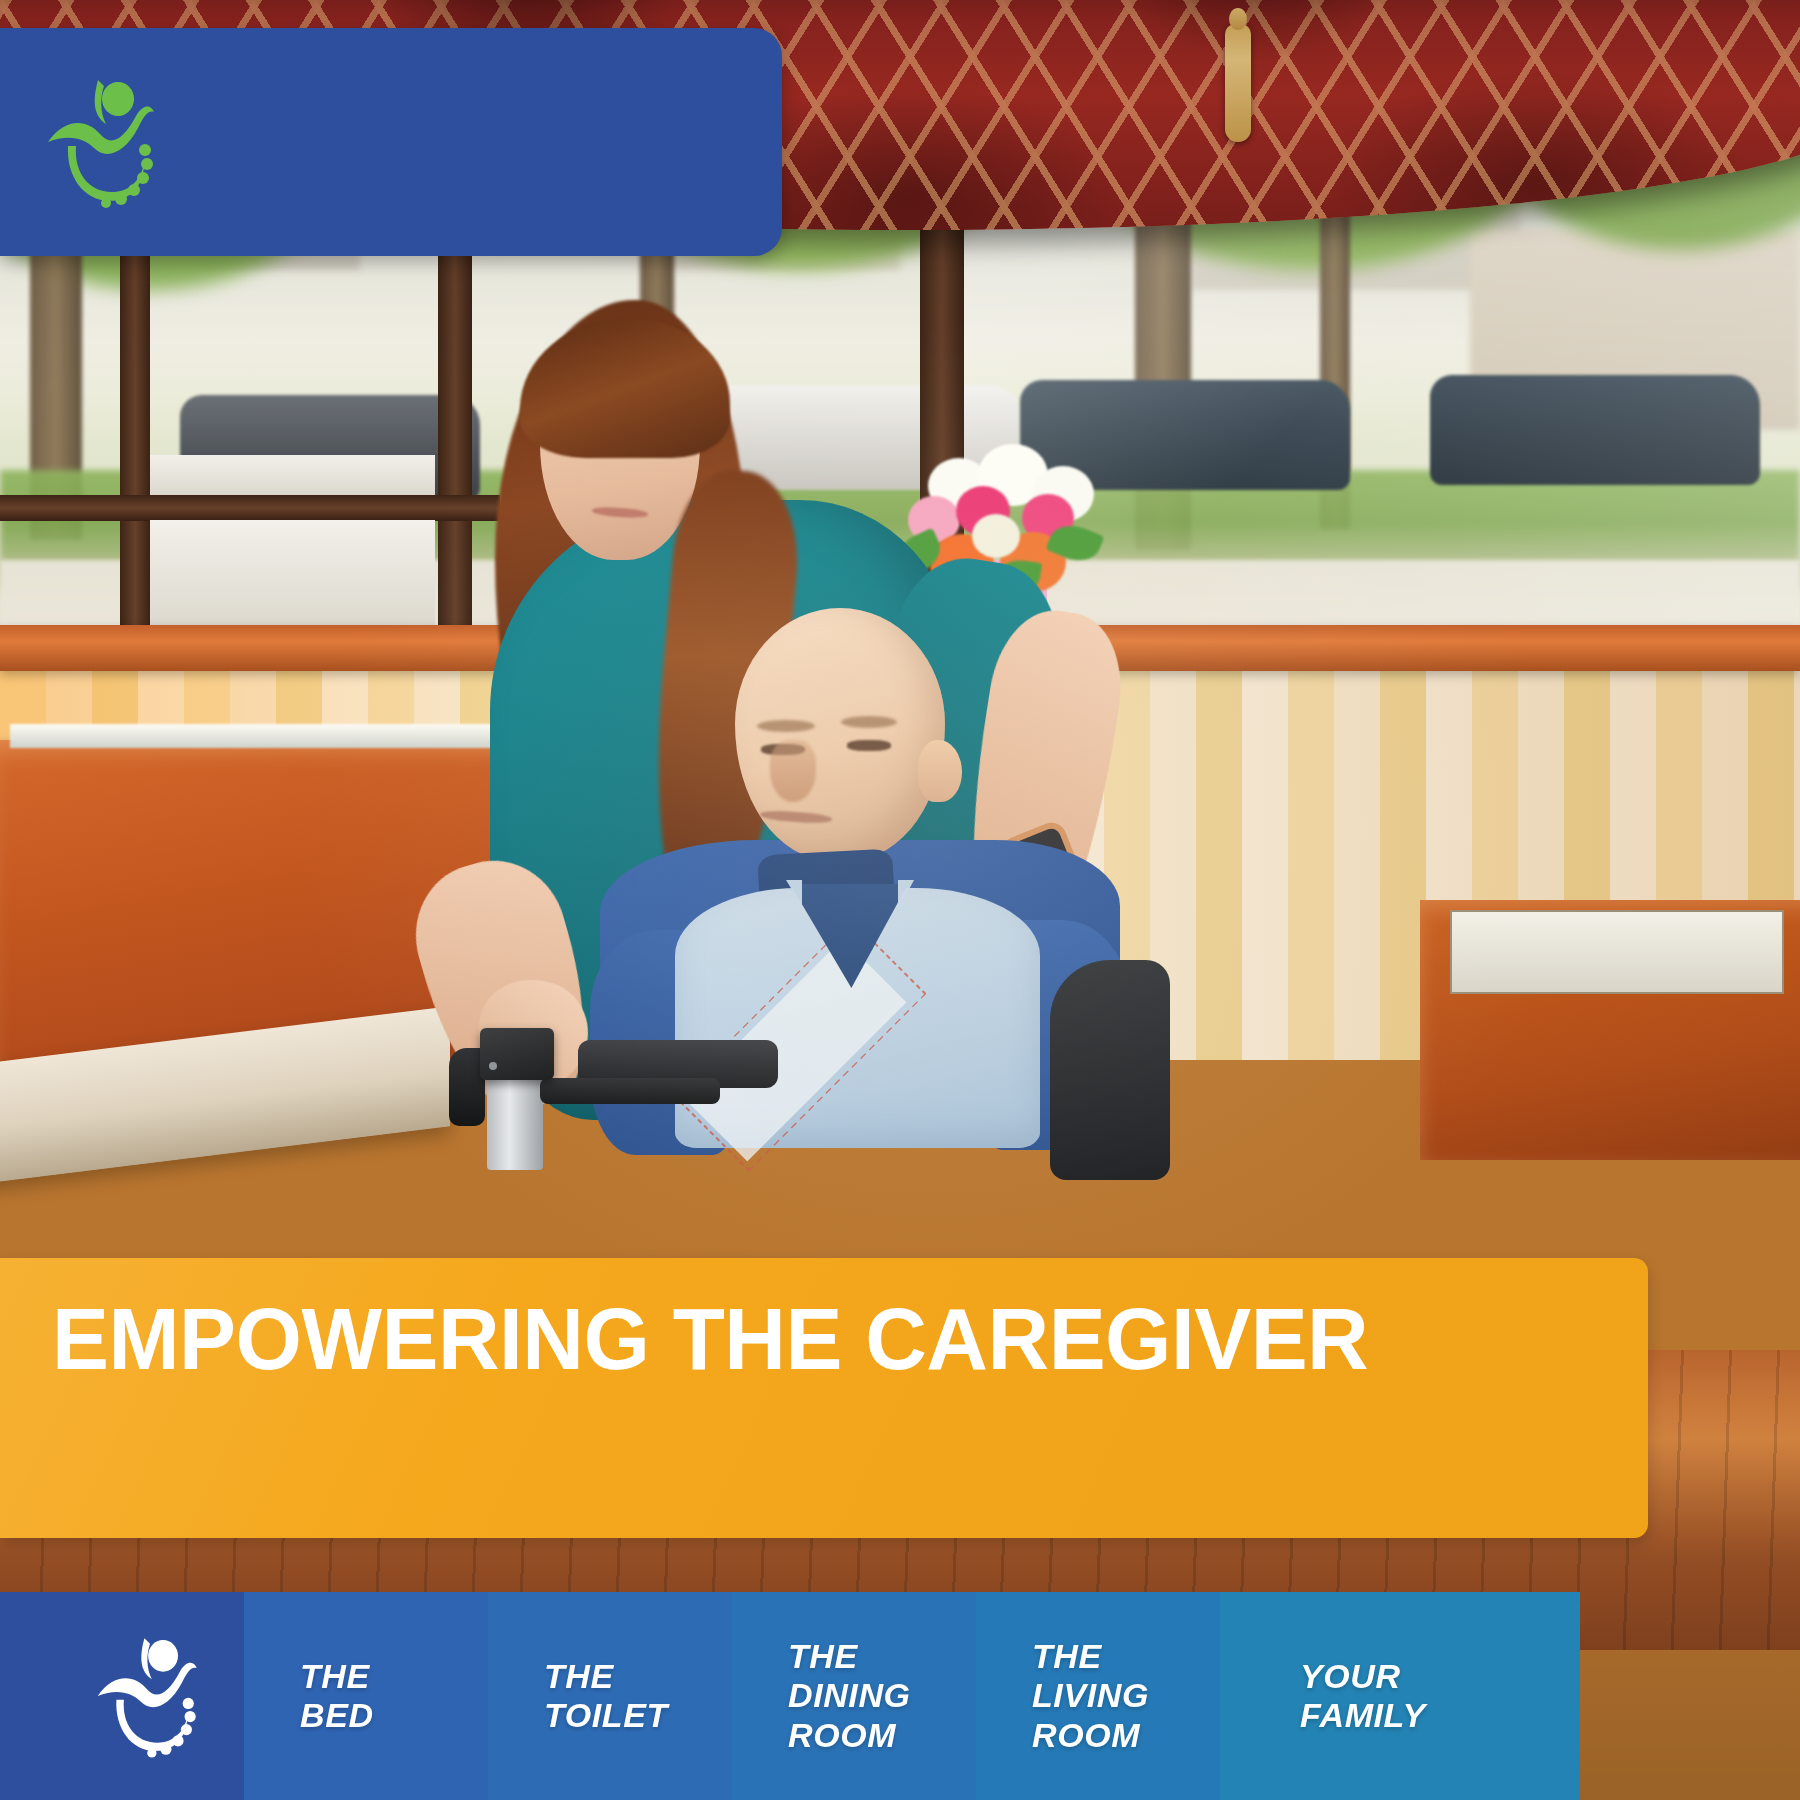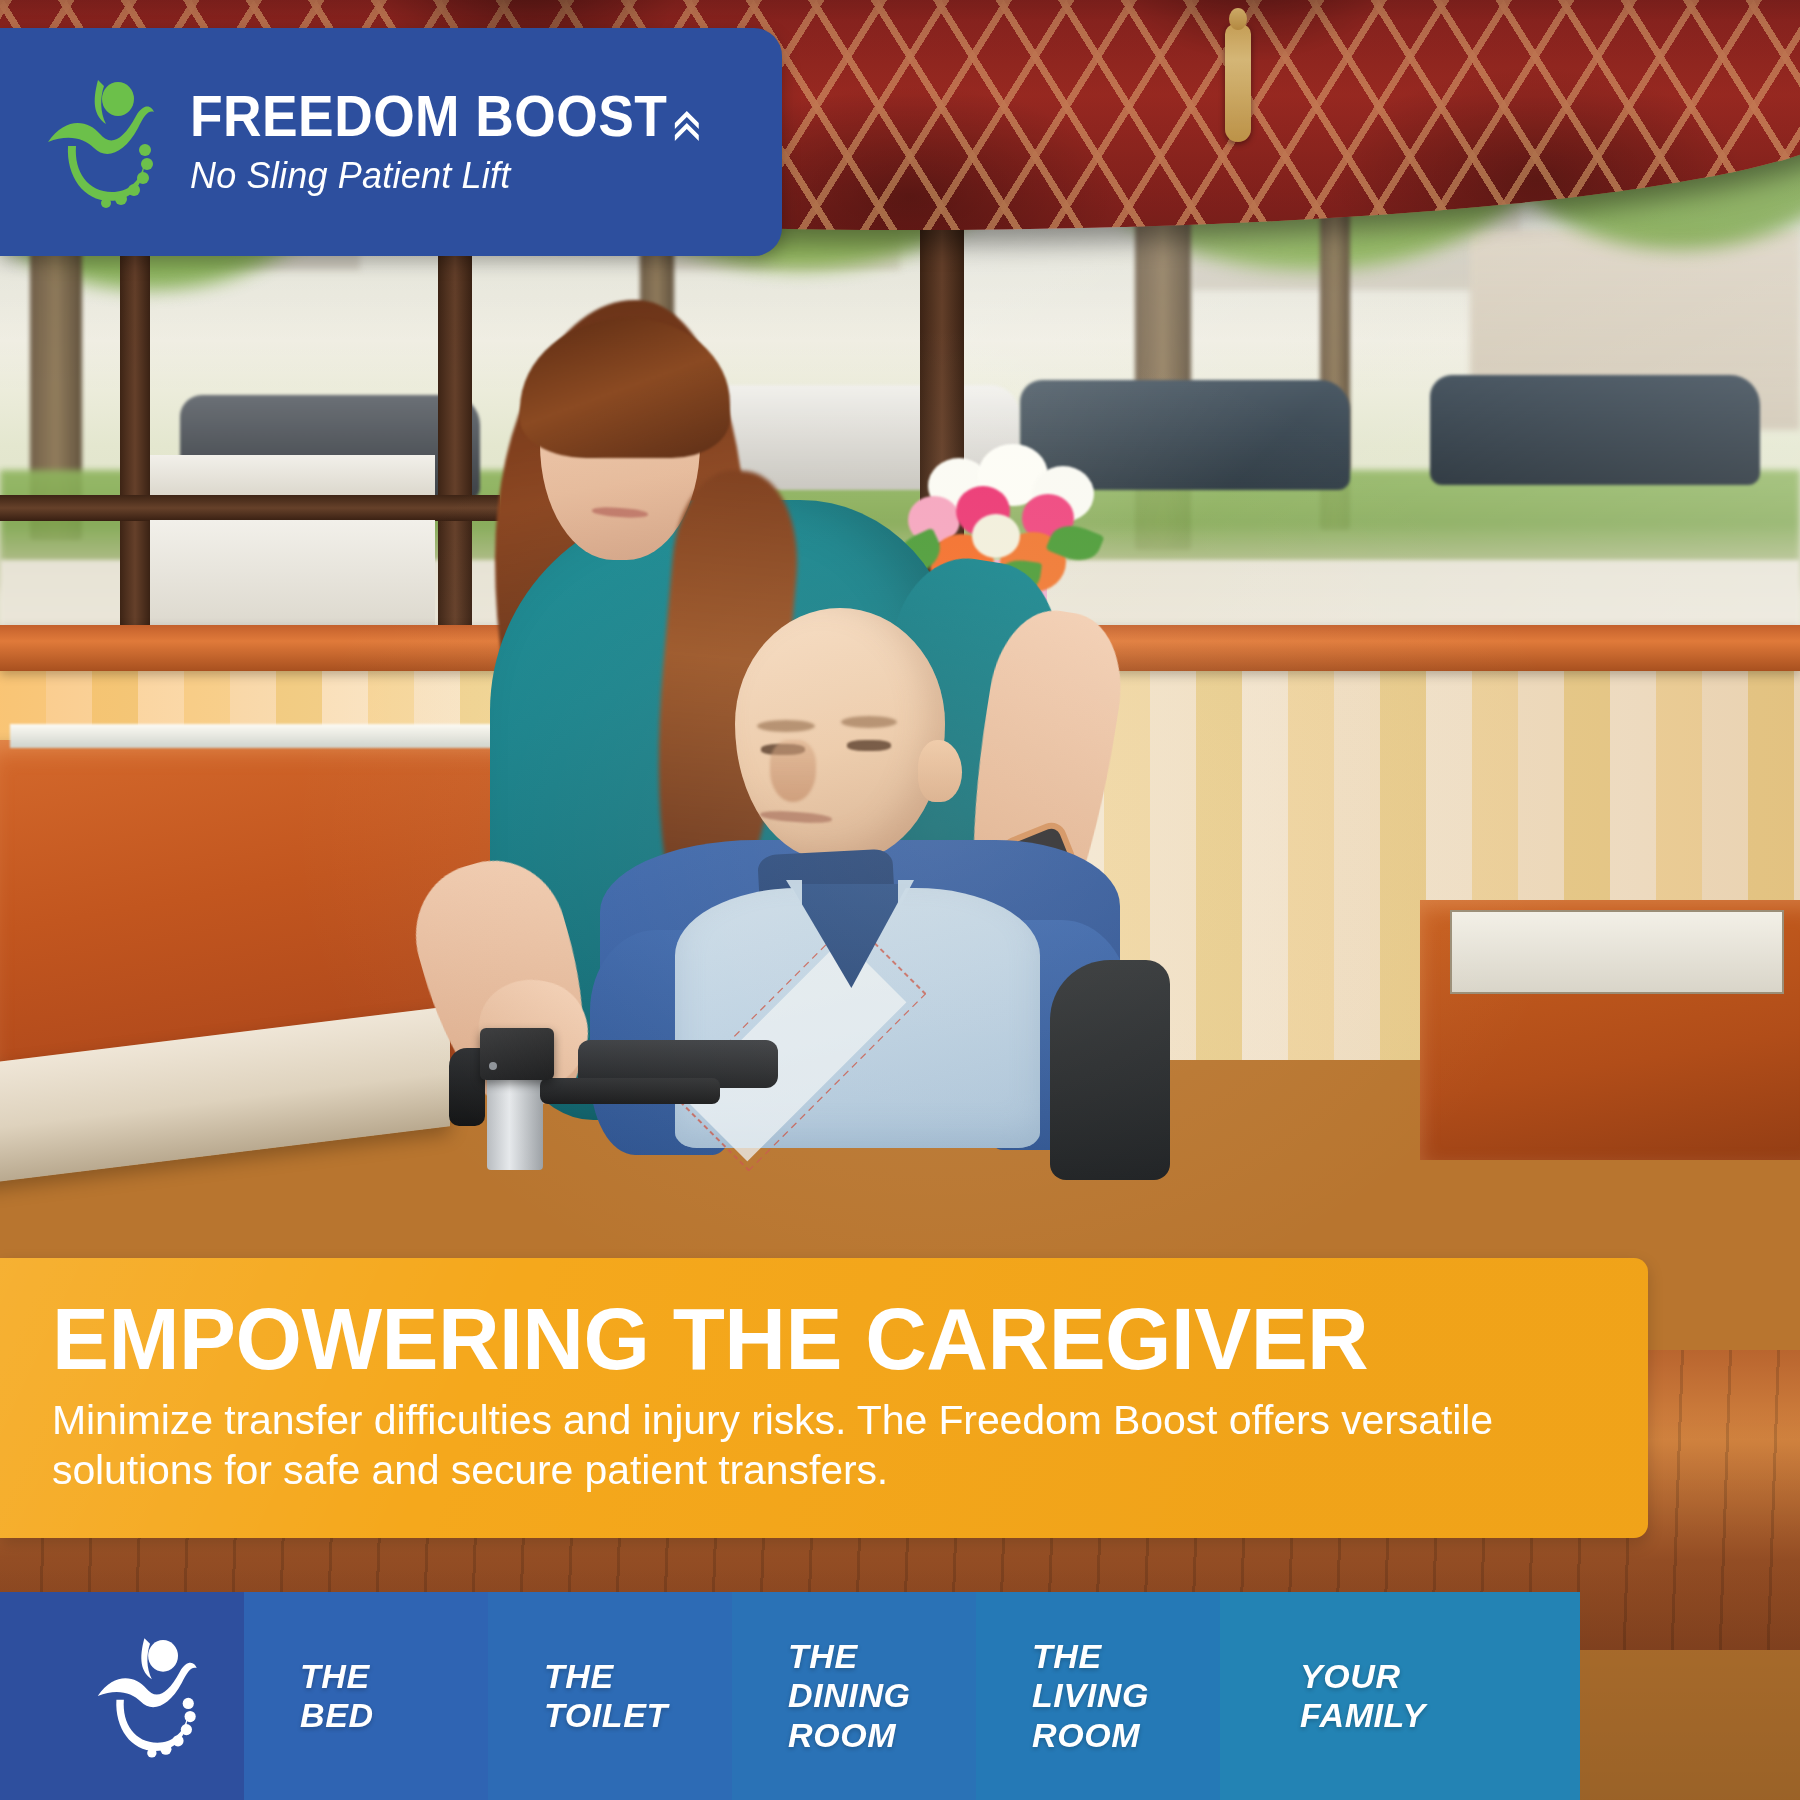--- a/index.html
+++ b/index.html
@@ -401,36 +401,25 @@
                C 104 38, 100 44, 94 56 C 80 82, 62 88, 50 76 C 40 66, 24 62, 4 70 Z" fill="#6cc04a"></path>
       <path d="M24 74 C 22 108, 44 134, 74 128 C 92 124, 100 108, 100 92
                C 96 110, 84 120, 68 120 C 44 120, 30 100, 32 74 Z" fill="#6cc04a"></path>
       <circle cx="101" cy="78" r="6" fill="#6cc04a"></circle>
       <circle cx="103" cy="92" r="6" fill="#6cc04a"></circle>
       <circle cx="99" cy="106" r="6" fill="#6cc04a"></circle>
       <circle cx="90" cy="118" r="6" fill="#6cc04a"></circle>
       <circle cx="77" cy="127" r="6" fill="#6cc04a"></circle>
       <circle cx="62" cy="131" r="5" fill="#6cc04a"></circle>
     </svg>
-    <div class="logo-text">
-      <div class="brand-name">
-        <span>FREEDOM BOOST</span>
-        <svg class="boost-arrow" width="30" height="46" viewBox="0 0 30 46">
-          <path d="M2 26 L15 14 L28 26 L28 32 L15 20 L2 32 Z" fill="#fff"></path>
-          <path d="M2 38 L15 26 L28 38 L28 44 L15 32 L2 44 Z" fill="#fff"></path>
-        </svg>
-      </div>
-      <div class="brand-tag">No Sling Patient Lift</div>
-    </div>
   </div>
 
   <div class="banner" style="background: rgb(245, 168, 28);">
     <div class="banner-sheen"></div>
     <div class="headline">EMPOWERING THE CAREGIVER</div>
-    <div class="subline">Minimize transfer difficulties and injury risks. The Freedom Boost offers versatile solutions for safe and secure patient transfers.</div>
   </div>
 
   <div class="navbar">
     <div class="nav-logo" style="background: rgb(46, 79, 158);">
       <svg class="logo-mark" viewBox="0 0 120 140">
         <ellipse cx="74" cy="27" rx="16" ry="17" fill="#fff"></ellipse>
         <path d="M54 8 C 48 30, 50 44, 62 52 C 56 40, 56 26, 60 14 Z" fill="#fff"></path>
         <path d="M4 70 C 22 44, 44 48, 56 62 C 66 74, 78 70, 92 44 C 100 30, 108 34, 110 40
                  C 104 38, 100 44, 94 56 C 80 82, 62 88, 50 76 C 40 66, 24 62, 4 70 Z" fill="#fff"></path>
         <path d="M24 74 C 22 108, 44 134, 74 128 C 92 124, 100 108, 100 92

